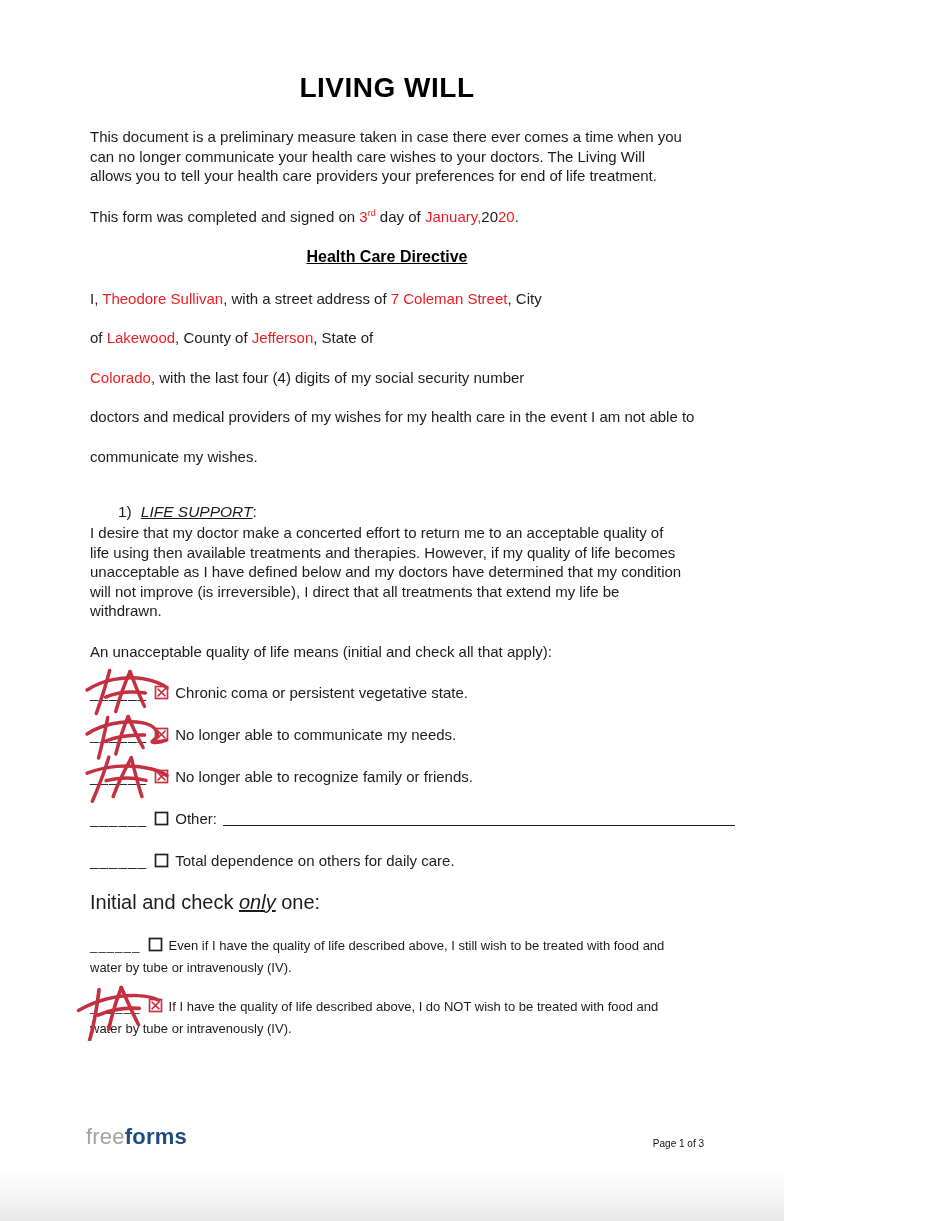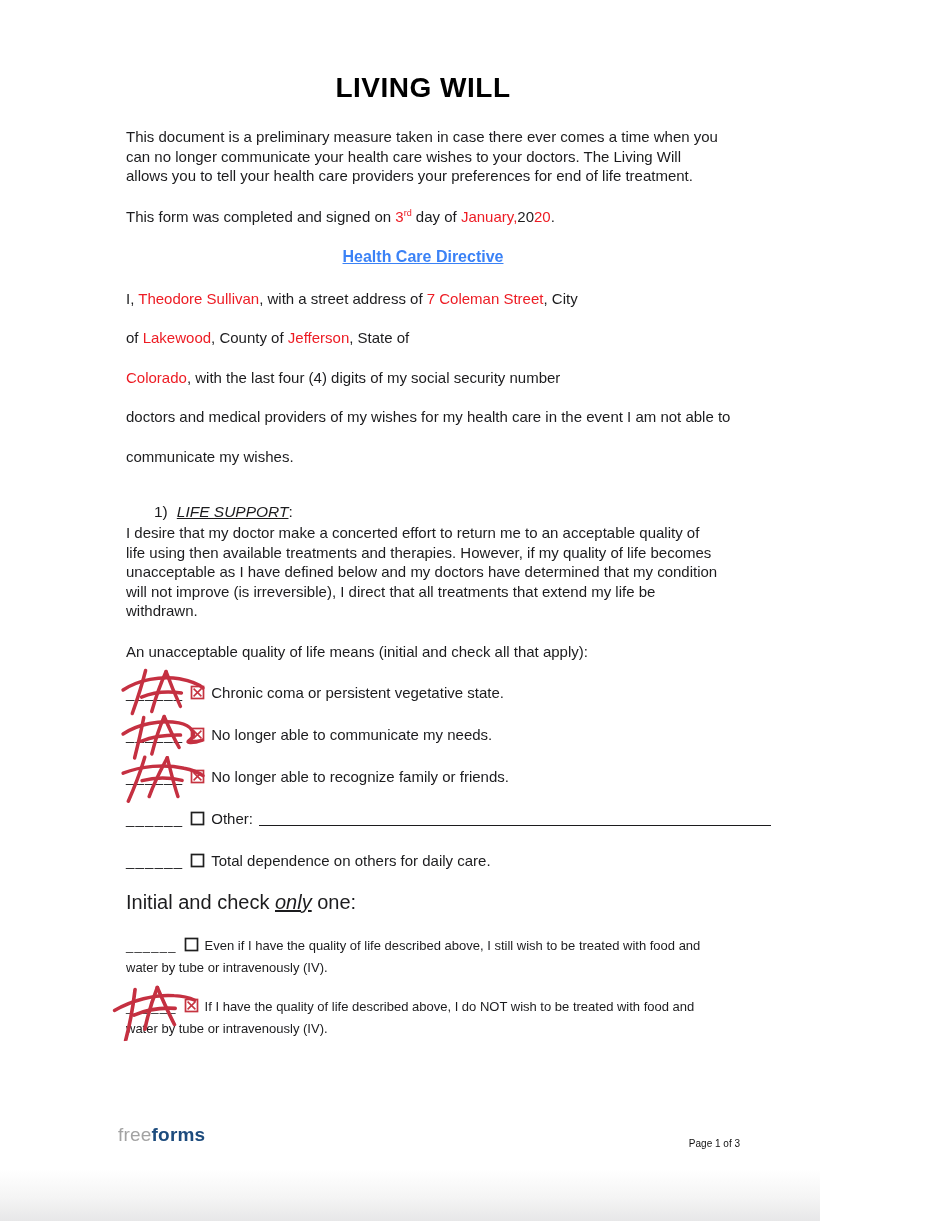--- a/index.html
+++ b/index.html
@@ -3,21 +3,20 @@
 <meta charset="utf-8">
 <style>
   html,body{margin:0;padding:0;background:#fff;}
   .page{
     position:relative;
     width:784px;height:1221px;
     background:#fff;
     font-family:"Liberation Sans","DejaVu Sans",sans-serif;
     color:#1c1c1e;
     overflow:hidden;
-    padding-left:36px;
   }
   .content{padding:0 100px 0 90px;}
   .red{color:var(--red);}
   sup{font-size:9px;vertical-align:super;line-height:0;}
   .iu{font-style:italic;text-decoration:underline;}
 
   h1.title{
     margin:0;padding-top:72px;
     text-align:center;
     font-size:28px;font-weight:700;color:#000;
@@ -27,21 +26,21 @@
     margin:23px 0 0 0;
     font-size:15px;line-height:19.5px;
   }
   p.signed{
     margin:21px 0 0 0;
     font-size:15px;line-height:20px;
   }
   h2.directive-heading{
     margin:21px 0 0 0;
     text-align:center;
-    font-size:16px;font-weight:700;color:#3b82f6;
+    font-size:16px;font-weight:700;color:#000000;
   }
   h2.directive-heading .u{text-decoration:underline;}
   .directive{margin-top:13px;}
   .dline{
     font-size:15px;line-height:39.5px;white-space:nowrap;
   }
   .ls-heading{
     margin:26px 0 0 0;padding-left:28px;
     font-size:15.5px;line-height:20px;
   }
@@ -94,21 +93,21 @@
     position:relative;
     margin:22px 0 0 0;
     font-size:13px;line-height:22.5px;
   }
   p.choice + p.choice{margin-top:16px;}
   p.choice .scrawl{left:-13px;top:-15px;transform:rotate(-5deg) scale(1.04);}
   p.choice .scrawl svg .tail{stroke-width:3.2;}
 
   .footer-brand{
     position:absolute;left:86px;top:1124px;
-    font-size:19px;letter-spacing:.2px;margin-left:32px;
+    font-size:22px;letter-spacing:.2px;
   }
   .footer-brand .free{color:var(--brand_gray);font-weight:400;}
   .footer-brand .forms{color:var(--brand_blue);font-weight:700;}
   .page-number{
     position:absolute;right:80px;top:1138px;
     font-size:10px;color:#111;
   }
   .page-bottom-fade{
     position:absolute;left:0;right:0;bottom:0;height:52px;
     background:linear-gradient(180deg, rgba(232,232,232,0) 0%, rgba(232,232,232,.45) 55%, #e7e7e8 100%);

